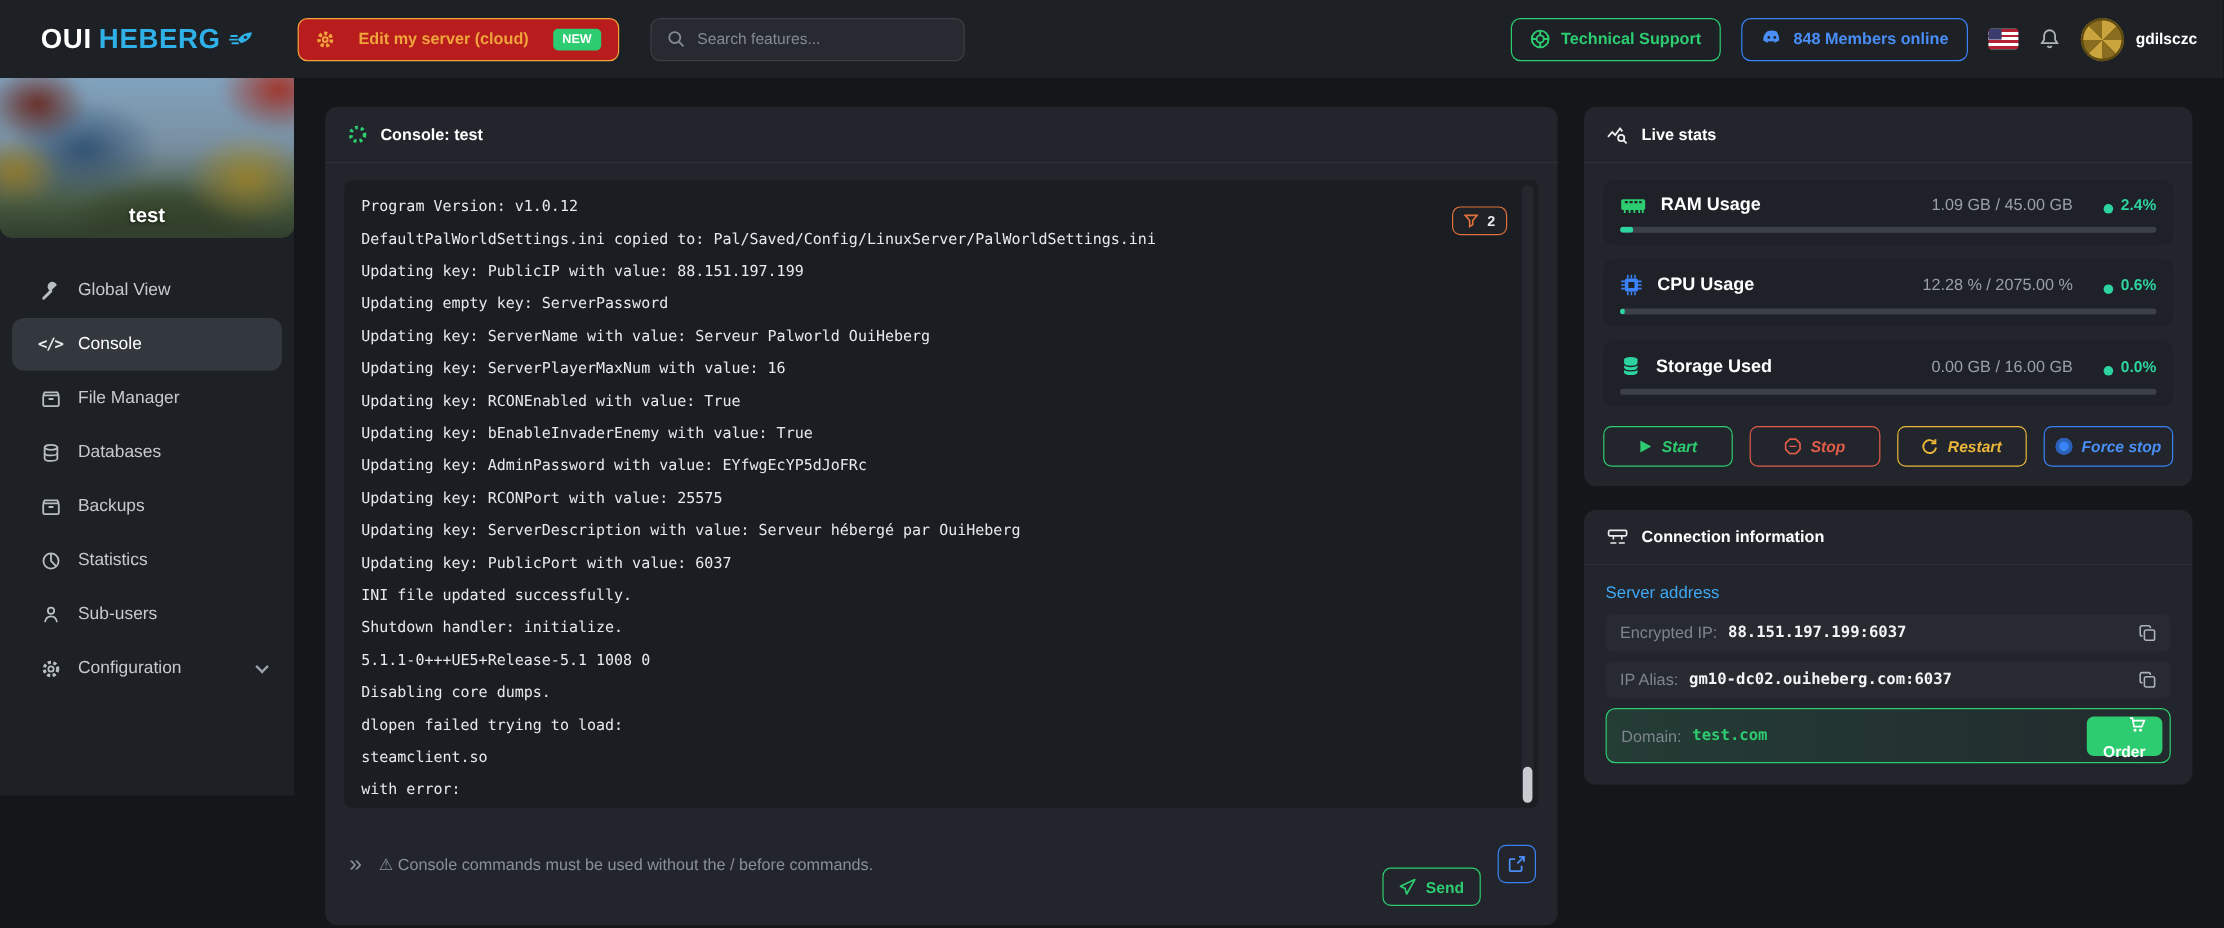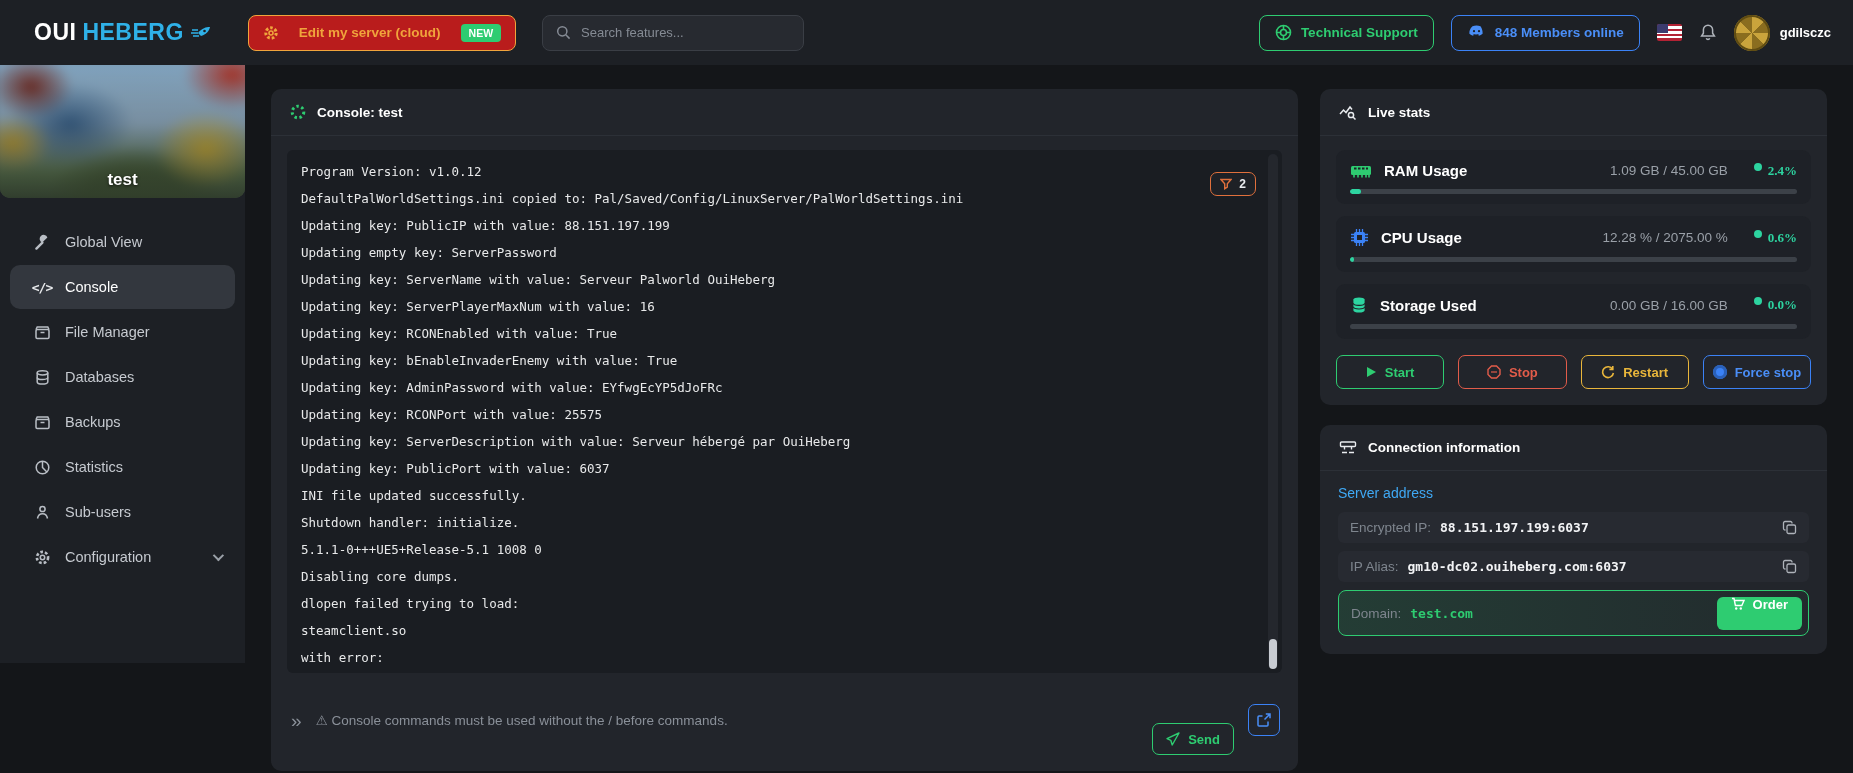--- a/index.html
+++ b/index.html
@@ -90,50 +90,50 @@
   .btn-ext { width:32px; height:32px; border:1px solid #3b82f6; border-radius:7px; background:transparent;
     display:flex; align-items:center; justify-content:center; color:#4a8ef7; cursor:pointer; }
 
   
   .right-col { width:507px; display:flex; flex-direction:column; gap:20px; }
   .stats-body { padding:14px 16px 0 16px; }
   .stat-tile { background:#1e2127; border-radius:9px; padding:12px 14px 10px 14px; margin-bottom:12px; }
   .stat-row { display:flex; align-items:center; gap:12px; }
   .stat-label { color:#ffffff; font-size:15px; font-weight:700; }
   .stat-value { margin-left:auto; color:#9aa0a8; font-size:13.5px; }
-  .stat-badge { display:flex; align-items:flex-start; gap:6px; margin-left:14px;font-family:Liberation Serif, serif; }
+  .stat-badge { display:flex; align-items:flex-end; gap:6px; margin-left:14px; }
   .stat-badge .dot { width:8px; height:8px; border-radius:50%; background:#2dd4a0; }
   .stat-badge .pct { color:#2dd4a0; font-size:13px; font-weight:700; }
   .bar-track { margin-top:10px; height:5px; background:#3c4148; border-radius:3px; overflow:hidden; }
   .bar-fill { height:100%; background:#2dd4a0; border-radius:3px; }
   .power-row { display:flex; gap:14px; padding:4px 16px 16px 16px; }
   .pbtn { flex:1; height:34px; border-radius:7px; background:transparent; display:flex; align-items:center;
-    justify-content:center; gap:8px; font-size:13px; font-weight:600; cursor:pointer; }
+    justify-content:center; gap:8px; font-size:13px; font-weight:600; cursor:pointer;font-style:italic; }
   .pbtn.start { border:1px solid #2ecc71; color:#2ecc71; }
   .pbtn.stop { border:1px solid #e25c4a; color:#e25c4a; }
   .pbtn.restart { border:1px solid #e9b63b; color:#e9b63b; }
   .pbtn.force { border:1px solid #3b82f6; color:#4a8ef7; }
   .force-dot { width:14px; height:14px; border-radius:50%; background:#3b82f6;
     box-shadow:inset 0 0 0 3px #2a60b8; }
 
   
   .conn-body { padding:14px 18px 18px 18px; }
   .conn-section { color:#3fa9f5; font-size:14px; margin-bottom:11px; cursor:pointer; }
   .conn-row { display:flex; align-items:center; background:#272a31; border-radius:6px; height:31px;
     padding:0 6px 0 12px; margin-bottom:8px; }
   .conn-label { color:#7e858e; font-size:13.5px; }
   .conn-value { margin-left:9px; color:#f2f3f5; font-family:"DejaVu Sans Mono",monospace; font-size:13px; font-weight:700; }
   .copy-btn { margin-left:auto; width:28px; height:24px; display:flex; align-items:center; justify-content:center;
     color:#aeb3ba; background:transparent; border:none; cursor:pointer; }
   .domain-row { display:flex; align-items:center; border:1px solid #2ecc71; border-radius:8px;
     padding:6px 6px 6px 12px; height:46px;
     background:linear-gradient(90deg, rgba(46,204,113,.14), rgba(46,204,113,.03)); }
   .domain-row .conn-value { color:#2ecc71; }
-  .btn-order { margin-left:auto; display:flex; align-items:flex-start; gap:8px; background:#2ecc71; color:#ffffff;
-    border:none; border-radius:6px; height:33px; padding:0 14px; font-size:13px; font-weight:700; cursor:pointer; }
+  .btn-order { margin-left:auto; display:flex; align-items:flex-end; gap:8px; background:#2ecc71; color:#ffffff;
+    border:none; border-radius:6px; height:33px; padding:0 14px; font-size:13px; font-weight:700; cursor:pointer;flex-direction:column; }
 
   svg { display:block; }
 </style>
 </head>
 <body>
 
 <div class="app">
 
   <header class="topbar">
     <div class="logo">

